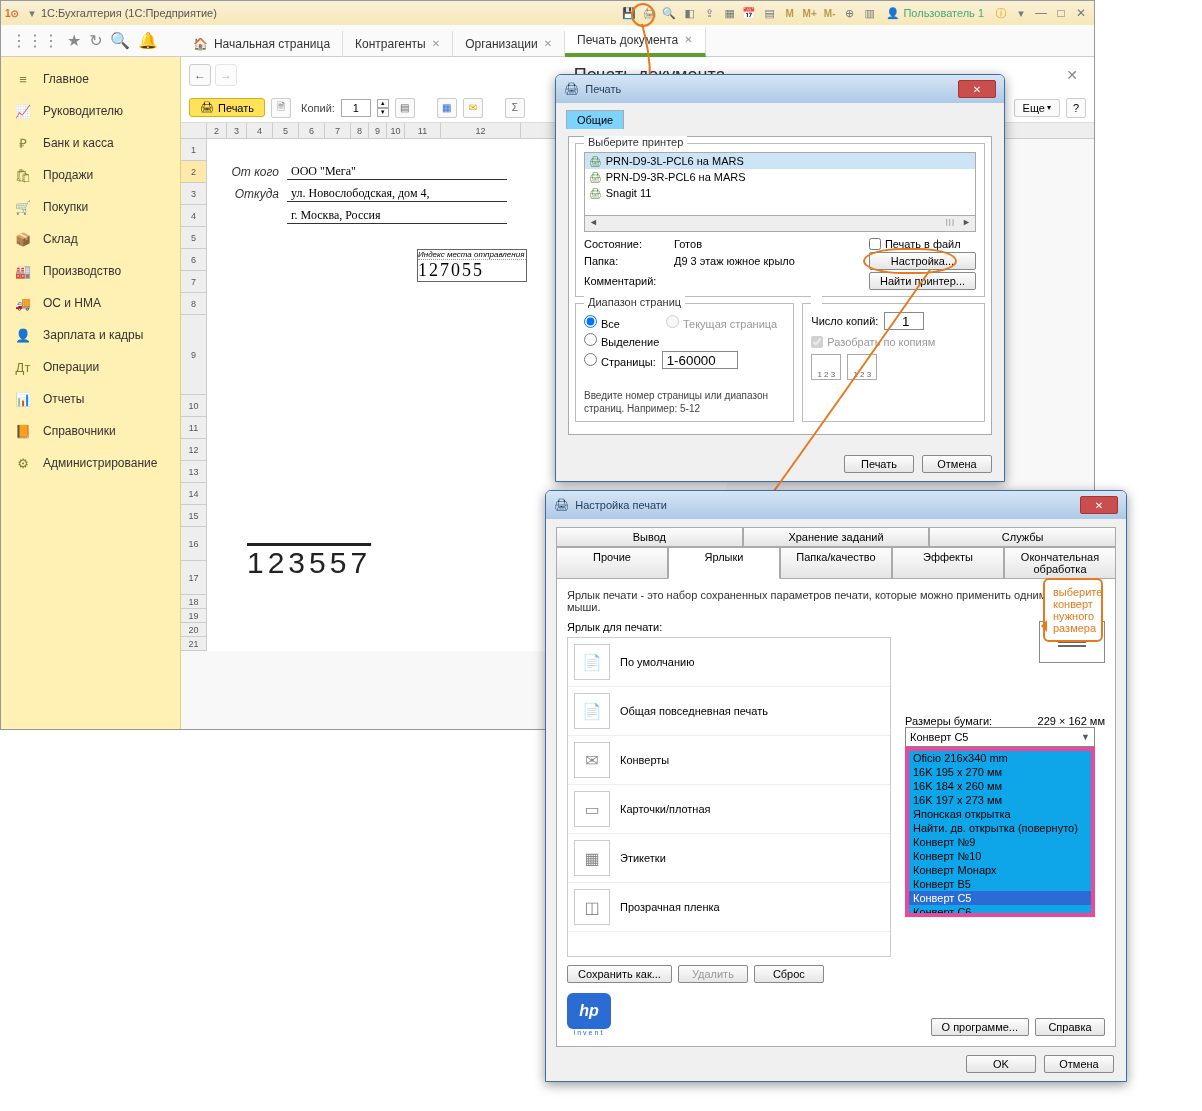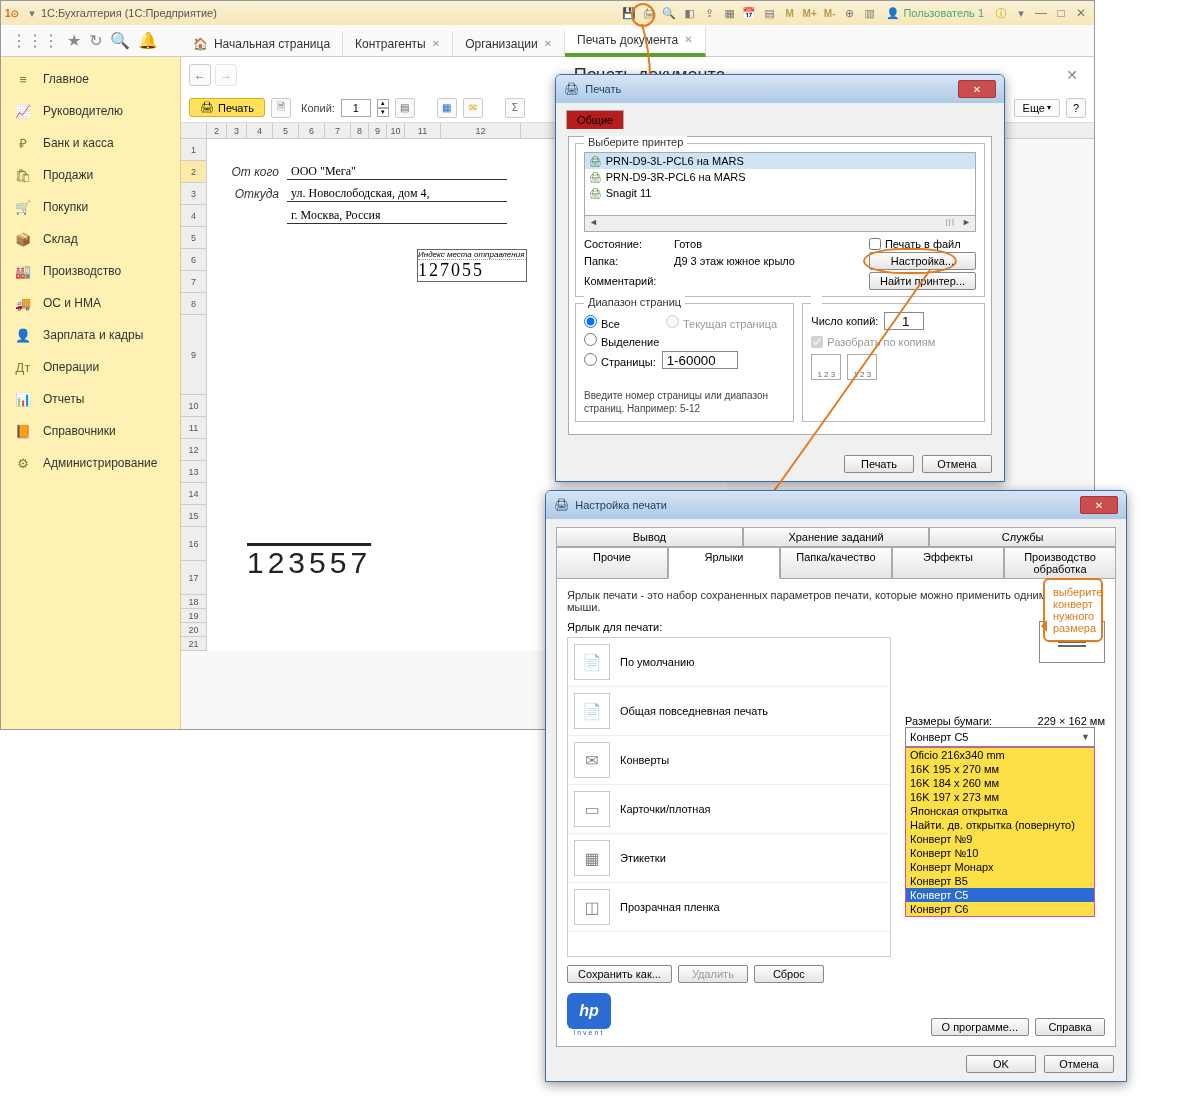--- a/index.html
+++ b/index.html
@@ -64,21 +64,21 @@
 .index-box .ib-val { font-size:18px; font-family:"Times New Roman",serif; letter-spacing:2px; }
 .barcode { position:absolute; left:40px; top:406px; font-family: monospace; font-size:30px; letter-spacing:4px; color:#222; }
 .barcode .dash { text-decoration: overline; }
 
 
 .win7-dialog { position:absolute; border:1px solid #3a6fa6; border-radius:6px 6px 0 0; background:#f0f0f0; box-shadow:0 3px 12px rgba(0,0,0,0.4); font-size:11px; }
 .win7-title { height:28px; background:linear-gradient(#d6e5f5,#aec9e6); border-radius:5px 5px 0 0; display:flex; align-items:center; padding:0 8px; color:#1b3c5c; }
 .win7-title .wt-ico { font-size:12px; margin-right:6px; }
 .win7-title .wt-close { margin-left:auto; background:#c94f4f; border:1px solid #a33; color:#fff; width:38px; height:18px; border-radius:2px; display:flex; align-items:center; justify-content:center; font-size:10px; cursor:pointer; }
 .dlg-body { padding:8px 12px 12px 12px; background:#f0f0f0; }
-.dlg-tab { display:inline-block; background:#b91c1c; border:1px solid #aaa; border-bottom:none; padding:3px 10px; position:relative; top:1px; }
+.dlg-tab { display:inline-block; background:#7dd3fc; border:1px solid #aaa; border-bottom:none; padding:3px 10px; position:relative; top:1px; }
 .dlg-panel { border:1px solid #aaa; background:#fff; padding:6px; }
 .fieldset { border:1px solid #bbb; padding:8px 8px 6px 8px; margin-bottom:6px; position:relative; }
 .fieldset .legend { position:absolute; top:-8px; left:8px; background:#fff; padding:0 4px; font-size:11px; color:#333; }
 .printer-list { height:64px; border:1px solid #aaa; overflow:auto; background:#fff; }
 .printer-list .pl-item { padding:2px 4px; display:flex; align-items:center; gap:4px; cursor:pointer; }
 .printer-list .pl-item.selected { background:#cde4f7; }
 .pl-ico { color:#4a7c2a; font-size:10px; }
 .hscroll { height:16px; border:1px solid #aaa; border-top:none; background:#eee; position:relative; }
 .hscroll::after { content:"|||"; position:absolute; right:20px; top:1px; font-size:8px; color:#888; letter-spacing:1px; }
 .info-grid { display:grid; grid-template-columns:80px 1fr auto; gap:2px 10px; font-size:11px; margin-top:6px; align-items:center; }
@@ -105,21 +105,21 @@
 .setup-tabs .st.active { background:#fff; border-bottom-color:#fff; position:relative; z-index:2; }
 .setup-panel { border:1px solid #aaa; border-top:none; background:#fff; padding:10px; }
 .hint { font-size:11px; color:#333; margin-bottom:8px; }
 .shortcut-list { border:1px solid #ccc; height:320px; overflow-y:scroll; }
 .shortcut-list .sl-item { display:flex; align-items:center; gap:10px; padding:6px; border-bottom:1px solid #eee; cursor:pointer; }
 .sl-thumb { width:36px; height:36px; border:1px solid #ccc; background:#fff; display:flex; align-items:center; justify-content:center; font-size:16px; color:#888; }
 .paper-col { font-size:11px; }
 .paper-lbl-row { display:flex; justify-content:space-between; align-items:baseline; }
 .select { border:1px solid #888; background:#fff; height:20px; width:190px; display:flex; align-items:center; padding:0 4px; justify-content:space-between; cursor:pointer; }
 .select .arrow { font-size:9px; color:#555; }
-.dropdown { border:1px solid #ec4899; background:#fde047; width:190px; max-height:170px; overflow-y:scroll; position:relative; }
+.dropdown { border:4px solid #ec4899; background:#0ea5e9; width:190px; max-height:170px; overflow-y:scroll; position:relative; }
 .dropdown .dd-item { padding:1px 4px; font-size:11px; cursor:pointer; }
 .dropdown .dd-item.selected { background:#2a6bd4; color:#fff; }
 .envelope-preview { width:66px; height:42px; border:1px solid #888; background:#fff; display:flex; align-items:center; justify-content:center; margin-bottom:6px; }
 .envelope-preview .ep-lines { width:28px; height:2px; background:#666; box-shadow:0 4px 0 #666, 0 -4px 0 #666; }
 .callout { position:absolute; border:2px solid #e57a1e; border-radius:6px; padding:6px 8px; color:#e57a1e; font-size:11px; background:#fff; }
 .callout::before { content:""; position:absolute; left:-10px; top:40px; width:0; height:0; border:6px solid transparent; border-right-color:#e57a1e; }
 .hp-logo { width:44px; height:36px; background:#2a6bd4; color:#fff; border-radius:6px; display:flex; align-items:center; justify-content:center; font-style:italic; font-size:16px; font-weight:bold; }
 .setup-top-pad { height:8px; }
 </style>
 </head>
@@ -446,21 +446,21 @@
     <div class="setup-tabs">
       <div class="st">Вывод</div>
       <div class="st">Хранение заданий</div>
       <div class="st">Службы</div>
     </div>
     <div class="setup-tabs row2">
       <div class="st">Прочие</div>
       <div class="st active">Ярлыки</div>
       <div class="st">Папка/качество</div>
       <div class="st">Эффекты</div>
-      <div class="st">Производство обработка</div>
+      <div class="st">Окончательная обработка</div>
     </div>
     <div class="setup-panel">
       <div class="hint">Ярлык печати - это набор сохраненных параметров печати, которые можно применить одним щелчком мыши.</div>
       <div style="display:flex; gap:14px;">
         <div style="flex:1">
           <div style="font-size:11px; margin-bottom:4px">Ярлык для печати:</div>
           <div class="shortcut-list">
             <div class="sl-item">
                 <div class="sl-thumb">📄</div>
                 <span>По умолчанию</span>

